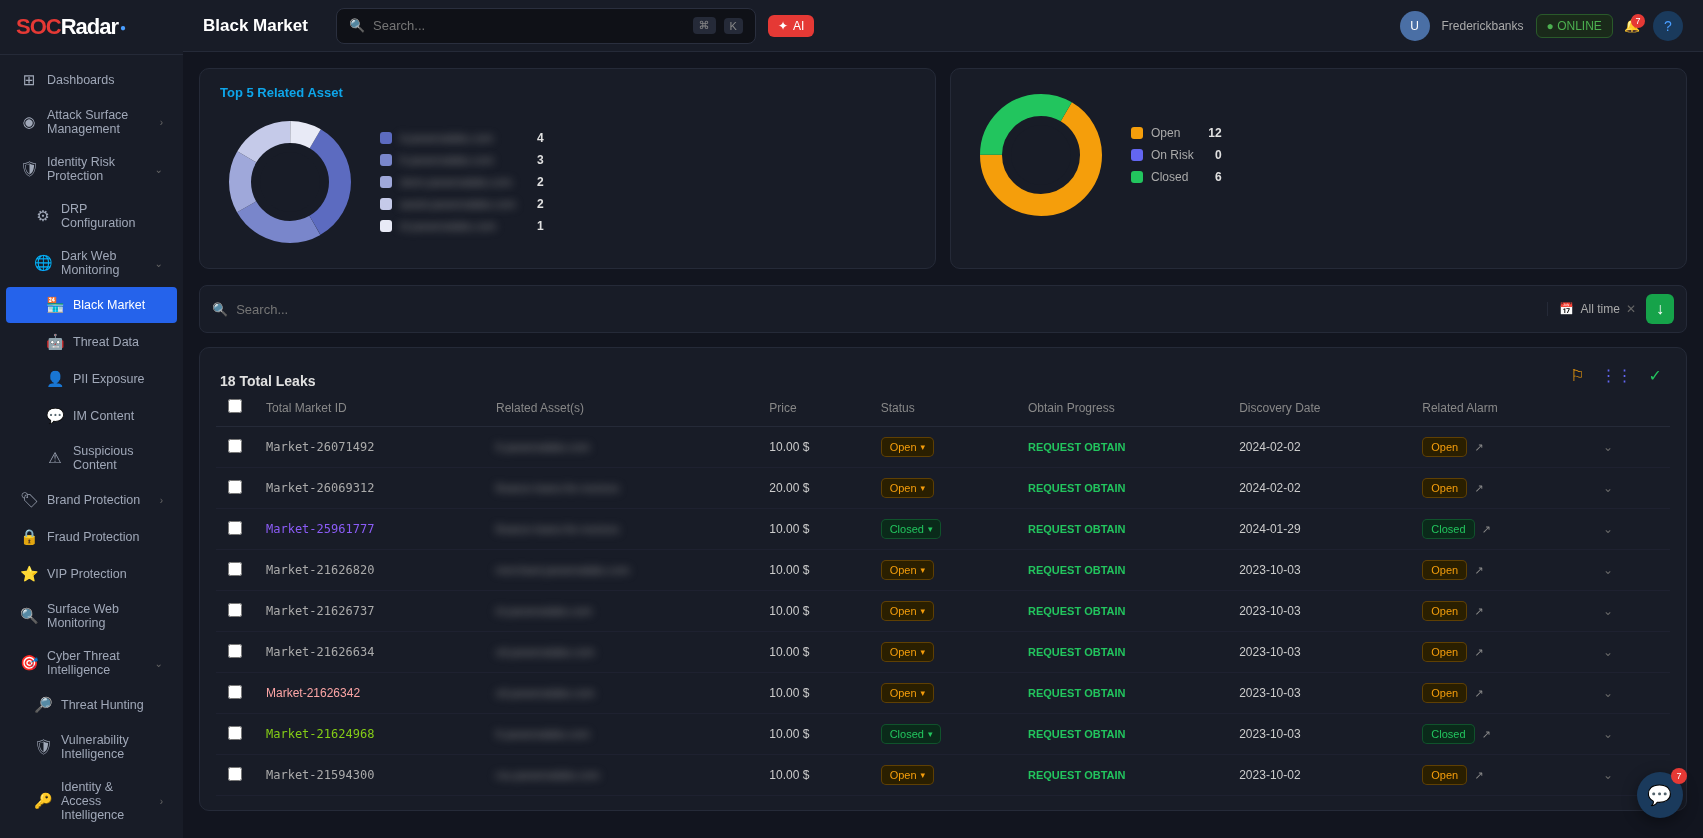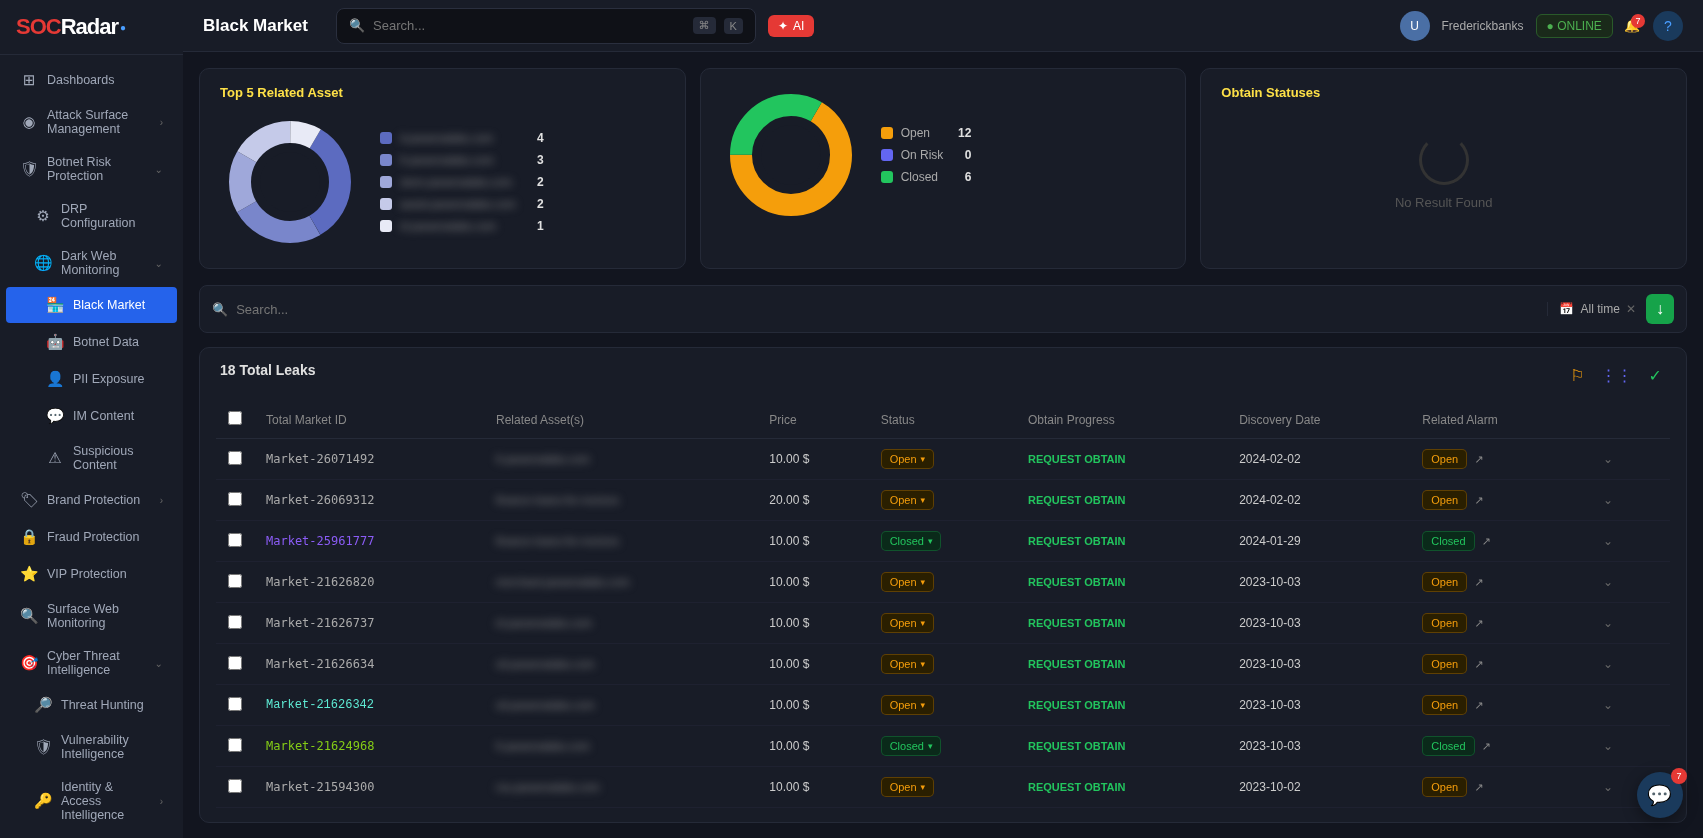--- a/index.html
+++ b/index.html
@@ -34,41 +34,41 @@
     .notif-badge { position: absolute; top: -4px; right: -4px; background: #e53935; border-radius: 50%; width: 14px; height: 14px; font-size: 9px; display: flex; align-items: center; justify-content: center; color: #fff; }
     .help-btn { background: #1a3a5c; border-radius: 50%; width: 30px; height: 30px; display: flex; align-items: center; justify-content: center; cursor: pointer; font-size: 14px; color: #4a9eff; }
 
     
     #content { flex: 1; overflow-y: auto; padding: 16px; background: #12151f; }
     #content::-webkit-scrollbar { width: 6px; } #content::-webkit-scrollbar-thumb { background: #333; }
 
     
     .stats-row { display: flex; gap: 14px; margin-bottom: 16px; }
     .stat-card { background: #181c27; border-radius: 10px; padding: 16px 20px; flex: 1; border: 1px solid #252a38; }
-    .stat-card-title { font-size: 13px; font-weight: 600; color: #fde047; margin-bottom: 12px; }
+    .stat-card-title { font-size: 13px; font-weight: 600; color: #0ea5e9; margin-bottom: 12px; }
 
     
     .chart-content { display: flex; align-items: center; gap: 20px; }
     .donut-wrap { width: 140px; height: 140px; flex-shrink: 0; }
     .legend { display: flex; flex-direction: column; gap: 8px; }
     .legend-item { display: flex; align-items: center; gap: 8px; font-size: 12px; color: #aaa; }
     .legend-dot { width: 12px; height: 12px; border-radius: 3px; flex-shrink: 0; }
     .legend-count { margin-left: auto; color: #e0e0e0; font-weight: 600; min-width: 20px; text-align: right; }
     .no-result { display: flex; flex-direction: column; align-items: center; justify-content: center; height: 120px; color: #555; gap: 10px; }
     .no-result-icon { width: 50px; height: 50px; border: 3px solid #333; border-radius: 50%; border-top-color: transparent; }
 
     
     .filter-row { background: #181c27; border-radius: 8px; padding: 8px 12px; display: flex; align-items: center; gap: 10px; margin-bottom: 14px; border: 1px solid #252a38; }
     .filter-search { flex: 1; display: flex; align-items: center; gap: 8px; }
     .filter-search input { background: none; border: none; outline: none; color: #aaa; font-size: 13px; flex: 1; }
     .filter-date { display: flex; align-items: center; gap: 6px; color: #aaa; font-size: 12px; border-left: 1px solid #252a38; padding-left: 12px; }
     .filter-export { background: #16a34a; border: none; border-radius: 6px; color: #fff; padding: 6px 10px; cursor: pointer; font-size: 16px; }
 
     
-    .table-header-row { display: flex; align-items: flex-start; justify-content: space-between; margin-bottom: 12px; padding: 0 4px; }
+    .table-header-row { display: flex; align-items: flex-end; justify-content: space-between; margin-bottom: 0; padding: 0 4px; }
     .table-count { font-size: 14px; font-weight: 600; color: #e0e0e0; }
     .table-actions { display: flex; gap: 8px; }
     .taction-btn { background: none; border: none; cursor: pointer; font-size: 16px; padding: 4px; border-radius: 4px; }
     .taction-btn.orange { color: #f59e0b; }
     .taction-btn.blue { color: #6366f1; }
     .taction-btn.green { color: #22c55e; }
 
     .data-table { width: 100%; border-collapse: collapse; }
     .data-table th { text-align: left; padding: 10px 12px; font-size: 12px; color: #888; font-weight: 500; border-bottom: 1px solid #252a38; background: #181c27; }
     .data-table td { padding: 10px 12px; font-size: 12px; color: #ccc; border-bottom: 1px solid #1e2130; vertical-align: middle; }
@@ -101,39 +101,39 @@
       <span class="si-icon">⊞</span>
       <span class="si-label">Dashboards</span>
     </div>
     <div class="sidebar-item">
       <span class="si-icon">◉</span>
       <span class="si-label">Attack Surface Management</span>
       <span class="si-arrow">›</span>
     </div>
     <div class="sidebar-item">
       <span class="si-icon">🛡</span>
-      <span class="si-label">Botnet Risk Protection</span>
+      <span class="si-label">Identity Risk Protection</span>
       <span class="si-arrow">⌄</span>
     </div>
     <div class="sidebar-item" style="padding-left:28px;">
       <span class="si-icon">⚙</span>
       <span class="si-label">DRP Configuration</span>
     </div>
     <div class="sidebar-item" style="padding-left:28px;">
       <span class="si-icon">🌐</span>
       <span class="si-label">Dark Web Monitoring</span>
       <span class="si-arrow">⌄</span>
     </div>
     <div class="sidebar-item active" style="padding-left:40px;">
       <span class="si-icon">🏪</span>
       <span class="si-label">Black Market</span>
     </div>
     <div class="sidebar-item" style="padding-left:40px;">
       <span class="si-icon">🤖</span>
-      <span class="si-label">Botnet Data</span>
+      <span class="si-label">Threat Data</span>
     </div>
     <div class="sidebar-item" style="padding-left:40px;">
       <span class="si-icon">👤</span>
       <span class="si-label">PII Exposure</span>
     </div>
     <div class="sidebar-item" style="padding-left:40px;">
       <span class="si-icon">💬</span>
       <span class="si-label">IM Content</span>
     </div>
     <div class="sidebar-item" style="padding-left:40px;">
@@ -287,27 +287,20 @@
             </div>
             <div class="legend-item">
               <div class="legend-dot" style="background:#22c55e;"></div>
               <span>Closed</span>
               <span class="legend-count">6</span>
             </div>
           </div>
         </div>
       </div>
 
-      <div class="stat-card">
-        <div class="stat-card-title">Obtain Statuses</div>
-        <div class="no-result">
-          <div class="no-result-icon"></div>
-          <span>No Result Found</span>
-        </div>
-      </div>
     </div>
 
     <div class="filter-row">
       <div class="filter-search">
         <span style="color:#888;">🔍</span>
         <input type="text" placeholder="Search..." style="">
       </div>
       <div class="filter-date">
         <span>📅</span>
         <span>All time</span>
@@ -510,21 +503,21 @@
       <span class="ext-link">↗</span>
     </td>
     <td>
       <span class="expand-btn">⌄</span>
     </td>
   </tr>
             <tr>
     <td>
       <input type="checkbox" style="">
     </td>
-    <td style="color:#5eead4;font-family:Liberation Mono, monospace;">Market-21626342</td>
+    <td style="color:#fca5a5;font-family:Liberation Sans, sans-serif;">Market-21626342</td>
     <td>
       <span style="filter:blur(4px);color:#888;font-size:11px;">oil.parannalabs.com</span>
     </td>
     <td>10.00 $</td>
     <td>
       <span class="badge open">
         Open <span class="badge-arrow">▾</span>
       </span>
     </td>
     <td>

